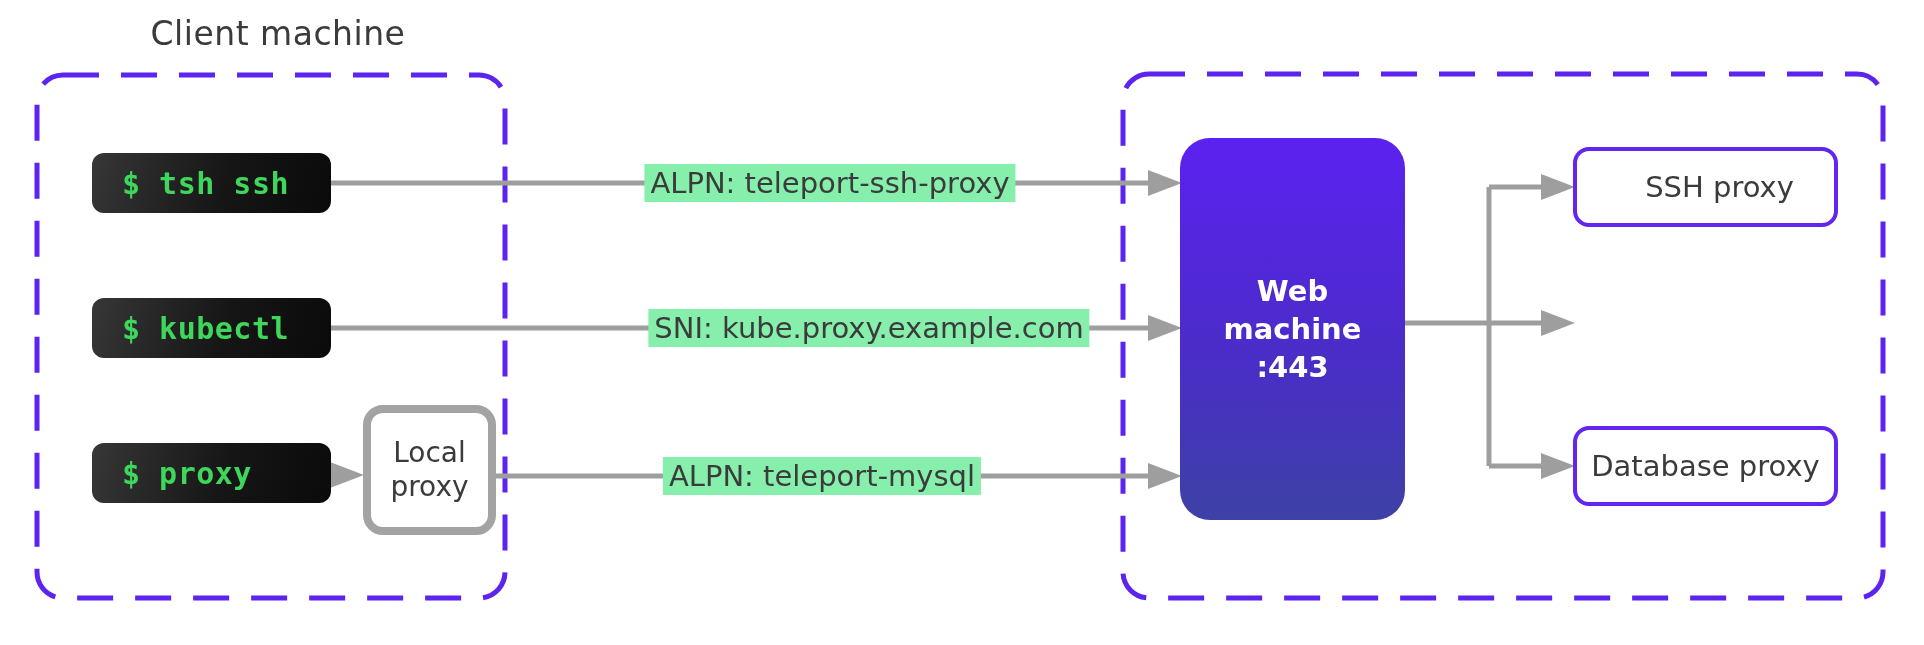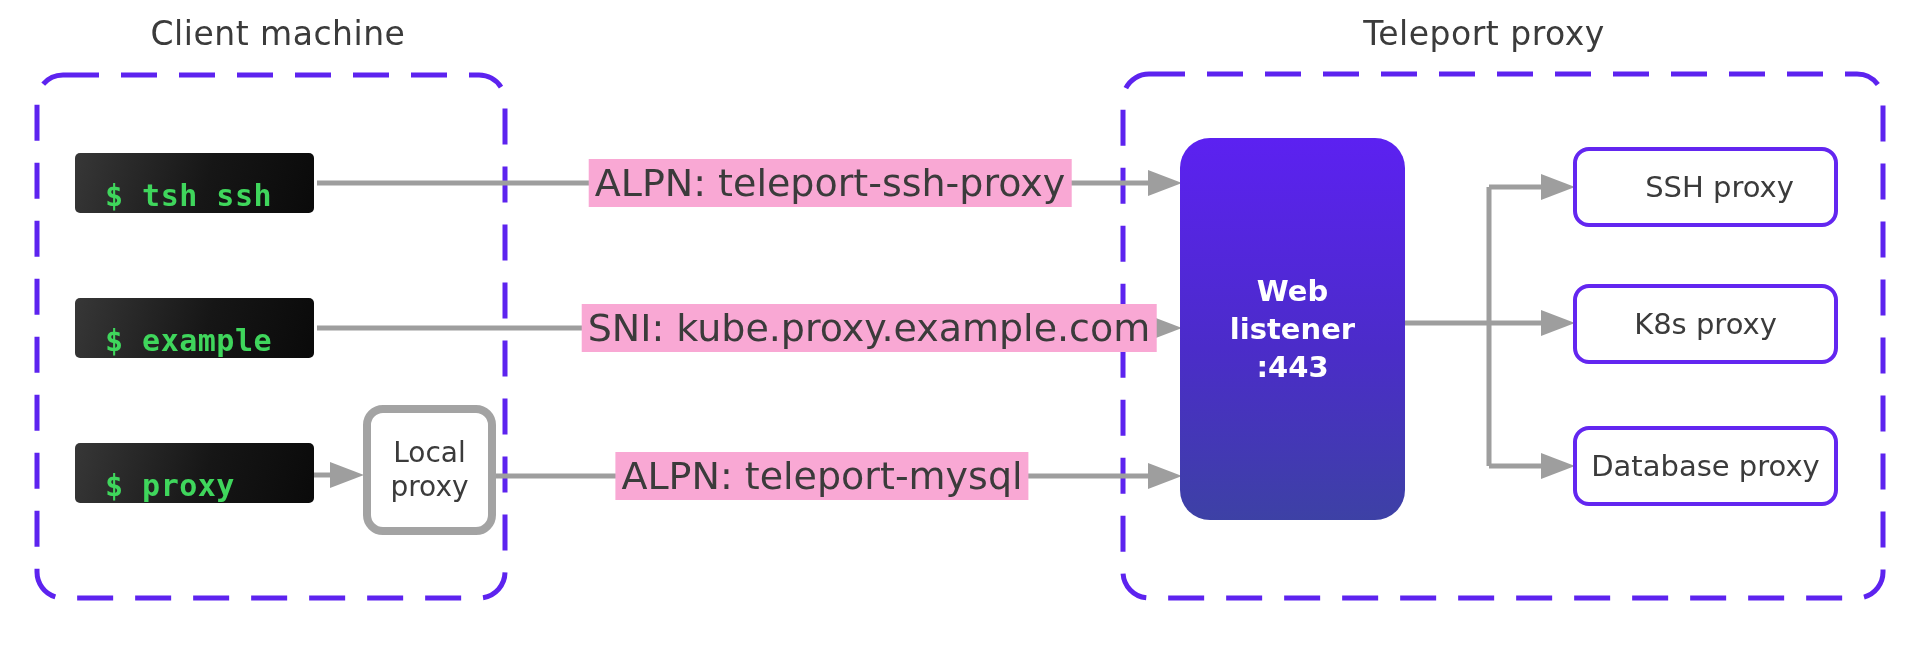--- a/index.html
+++ b/index.html
@@ -34,27 +34,27 @@
     width: 1924px; height: 645px;
     z-index: 1;
   }
   .conn-line  { stroke: #9e9e9e; stroke-width: 5; fill: none; }
   .conn-head  { fill: #9e9e9e; stroke: none; }
   .dashed-box { stroke: #5d23ef; stroke-width: 5; fill: none; }
 
   
   .terminal-chip {
     position: absolute;
-    left: 75px;
+    left: 92px;
     width: 239px;
     height: 60px;
-    border-radius: 5px;
+    border-radius: 12px;
     background: linear-gradient(105deg, #373737 0%, #161616 55%, #0a0a0a 100%);
     display: flex;
-    align-items: flex-end;
+    align-items: center;
     padding-left: 30px;
     box-sizing: border-box;
     z-index: 2;
   }
   .terminal-chip span {
     font-family: "DejaVu Sans Mono", "Liberation Mono", monospace;
     font-weight: bold;
     font-size: 30px;
     color: #3fd65c;
     letter-spacing: 0.5px;
@@ -77,23 +77,23 @@
     font-size: 28px;
     line-height: 1.22;
     color: #3b3b3b;
     z-index: 2;
   }
 
   
   .conn-label {
     position: absolute;
     transform: translate(-50%, -50%);
-    background: #f9a8d4;
+    background: #86efac;
     padding: 2px 6px;
-    font-size: 38px;
+    font-size: 29px;
     color: #3b3b3b;
     white-space: nowrap;
     z-index: 2;
   }
 
   
   .web-listener-box {
     position: absolute;
     left: 1180px; top: 138px;
     width: 225px; height: 382px;
@@ -154,49 +154,45 @@
     <path class="conn-line" d="M1405 323 H1543"></path>
     <path class="conn-line" d="M1489 187 V466"></path>
     <path class="conn-line" d="M1489 187 H1543"></path>
     <path class="conn-line" d="M1489 466 H1543"></path>
     <polygon class="conn-head" points="1541,174 1575,187 1541,200"></polygon>
     <polygon class="conn-head" points="1541,310 1575,323 1541,336"></polygon>
     <polygon class="conn-head" points="1541,453 1575,466 1541,479"></polygon>
   </svg>
 
   <div class="group-title" style="left:48px; top:14px;">Client machine</div>
-  <div class="group-title" style="left:1254px; top:14px;">Teleport proxy</div>
 
   <div class="terminal-chip" style="top:153px;">
     <span>$ tsh ssh</span>
   </div>
   <div class="terminal-chip" style="top:298px;">
-    <span>$ example</span>
+    <span>$ kubectl</span>
   </div>
   <div class="terminal-chip" style="top:443px;">
     <span>$ proxy</span>
   </div>
 
   <div class="local-proxy-box">
     <span>Local proxy</span>
   </div>
 
   <div class="conn-label" style="left:830px; top:183px;">ALPN: teleport-ssh-proxy</div>
   <div class="conn-label" style="left:869px; top:328px;">SNI: kube.proxy.example.com</div>
   <div class="conn-label" style="left:822px; top:476px;">ALPN: teleport-mysql</div>
 
   <div class="web-listener-box">
     <span>Web</span>
-    <span>listener</span>
+    <span>machine</span>
     <span>:443</span>
   </div>
 
   <div class="proxy-box" style="top:147px;padding-left:28px;">
     <span>SSH proxy</span>
-  </div>
-  <div class="proxy-box" style="top:284px;">
-    <span>K8s proxy</span>
   </div>
   <div class="proxy-box" style="top:426px;">
     <span>Database proxy</span>
   </div>
 
 </div>
 
 </body></html>

